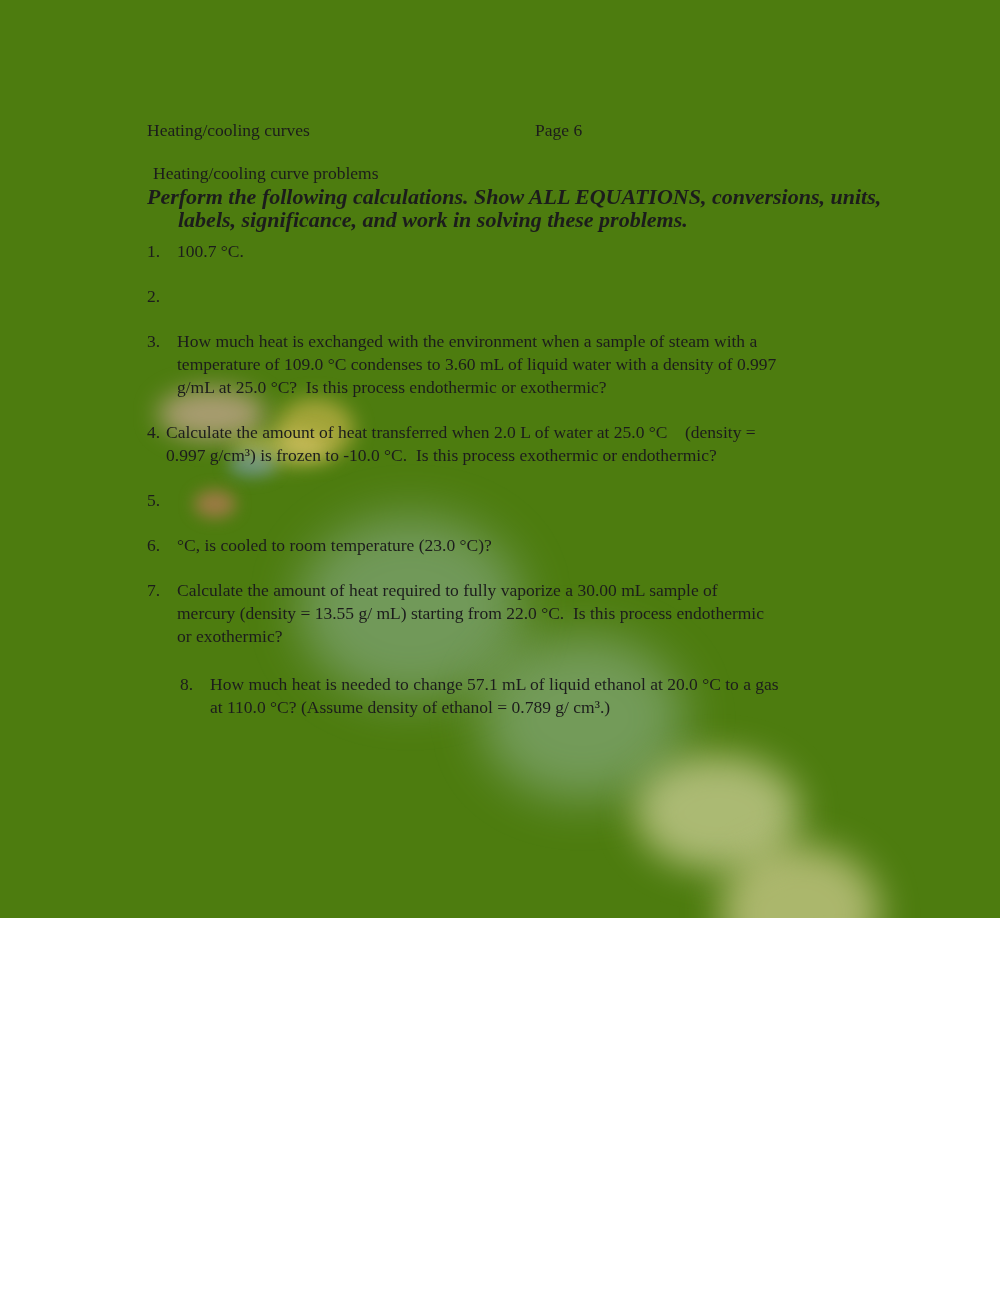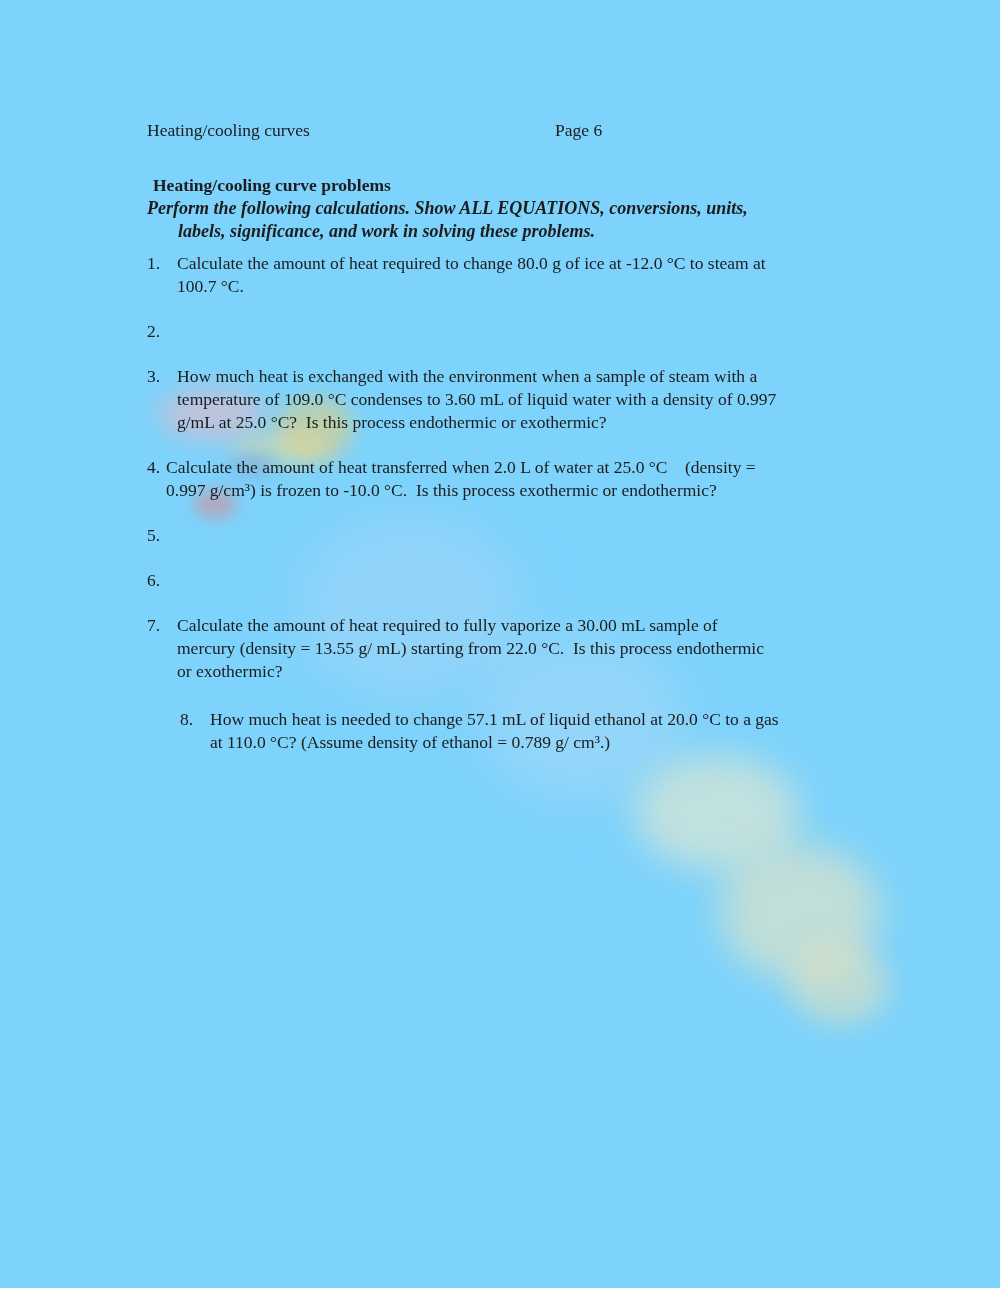--- a/index.html
+++ b/index.html
@@ -3,22 +3,22 @@
 <meta charset="utf-8">
 <style>
   html, body {
     margin: 0;
     padding: 0;
     background: #ffffff;
   }
   .page {
     position: relative;
     width: 1000px;
-    height: 1288px;
-    background: #7dd3fc;
+    height: 918px;
+    background: #4d7c0f;
     overflow: hidden;
     font-family: "Liberation Serif", "DejaVu Serif", serif;
     font-size: 17.5px;
     line-height: 23px;
     color: #1c1c1c;
   }
   
   .wm { position: absolute; inset: 0; z-index: 0; pointer-events: none; }
   .wm .blob { position: absolute; border-radius: 50%; }
   .b1  { left: 158px; top: 388px; width: 108px; height: 52px; background: rgba(243,182,192,0.55); filter: blur(12px); }
@@ -31,23 +31,23 @@
   .b8  { left: 635px; top: 755px; width: 165px; height: 115px; background: rgba(250,236,198,0.55); filter: blur(18px); }
   .b9  { left: 720px; top: 845px; width: 160px; height: 135px; background: rgba(249,231,185,0.55); filter: blur(18px); }
   .b10 { left: 790px; top: 945px; width: 100px; height:  80px; background: rgba(249,228,176,0.48); filter: blur(14px); }
   
   .content {
     position: relative;
     z-index: 1;
     padding: 119px 100px 0 147px;
   }
   .doc-header { position: relative; height: 23px; }
-  .doc-header .page-num { position: absolute; left: 408px; top: 0; }
-  .intro-title { margin-top: 32px; padding-left: 6px; font-weight: bold; }
-  .instr { font-weight: bold; font-style: italic; font-size: 18px; }
+  .doc-header .page-num { position: absolute; left: 388px; top: 0; }
+  .intro-title { margin-top: 20px; padding-left: 6px; }
+  .instr { font-weight: bold; font-style: italic; font-size: 22px; }
   .instr-2 { padding-left: 31px; font-family: Liberation Serif, serif; }
   .note { font-style: italic; padding-left: 154px; }
   .problems { margin-top: 9px; }
   .problem { display: flex; margin-bottom: 22px; }
   .problem .num { flex: none; width: 30px; }
   .problem.tight .num { width: 19px; }
   .problem.indented { margin-left: 33px; }
   .problem.gap-lg { margin-bottom: 25px; }
   .line { display: block; white-space: pre; }
 </style>
@@ -78,21 +78,20 @@
 
     <div class="intro-title">Heating/cooling curve problems</div>
     <div class="instr">Perform the following calculations. Show ALL EQUATIONS, conversions, units,</div>
     <div class="instr instr-2">labels, significance, and work in solving these problems.</div>
 
     <div class="problems">
 
       <div class="problem">
         <span class="num">1.</span>
         <span class="ptext">
-          <span class="line">Calculate the amount of heat required to change 80.0 g of ice at -12.0 °C to steam at</span>
           <span class="line">100.7 °C.</span>
         </span>
       </div>
 
       <div class="problem">
         <span class="num">2.</span>
       </div>
 
       <div class="problem">
         <span class="num">3.</span>
@@ -111,20 +110,21 @@
         </span>
       </div>
 
       <div class="problem">
         <span class="num">5.</span>
       </div>
 
       <div class="problem">
         <span class="num">6.</span>
         <span class="ptext">
+          <span class="line">°C, is cooled to room temperature (23.0 °C)?</span>
         </span>
       </div>
 
       <div class="problem gap-lg">
         <span class="num">7.</span>
         <span class="ptext">
           <span class="line">Calculate the amount of heat required to fully vaporize a 30.00 mL sample of</span>
           <span class="line">mercury (density = 13.55 g/ mL) starting from 22.0 °C.  Is this process endothermic</span>
           <span class="line">or exothermic?</span>
         </span>

